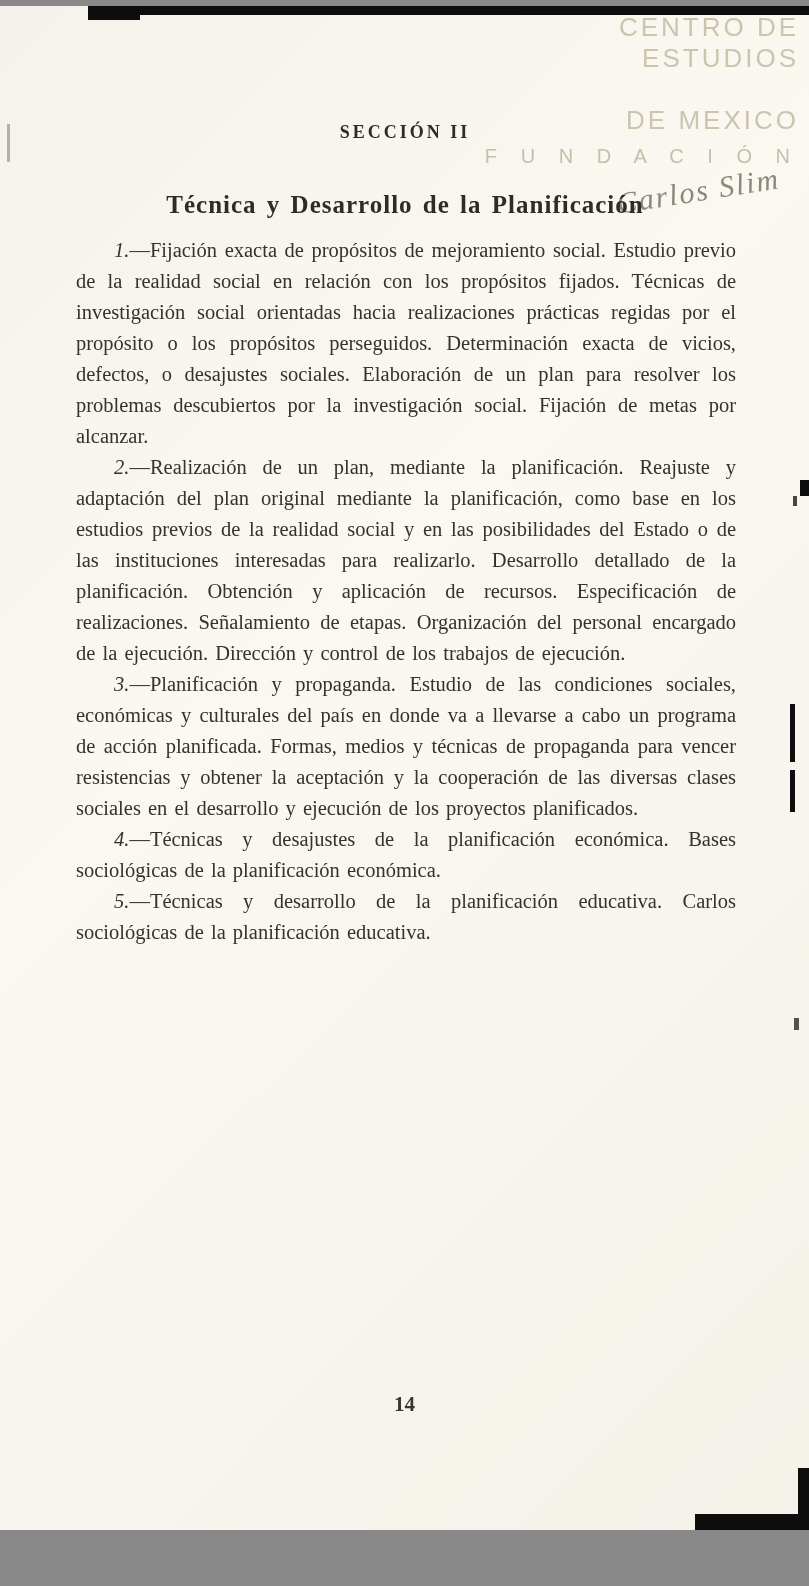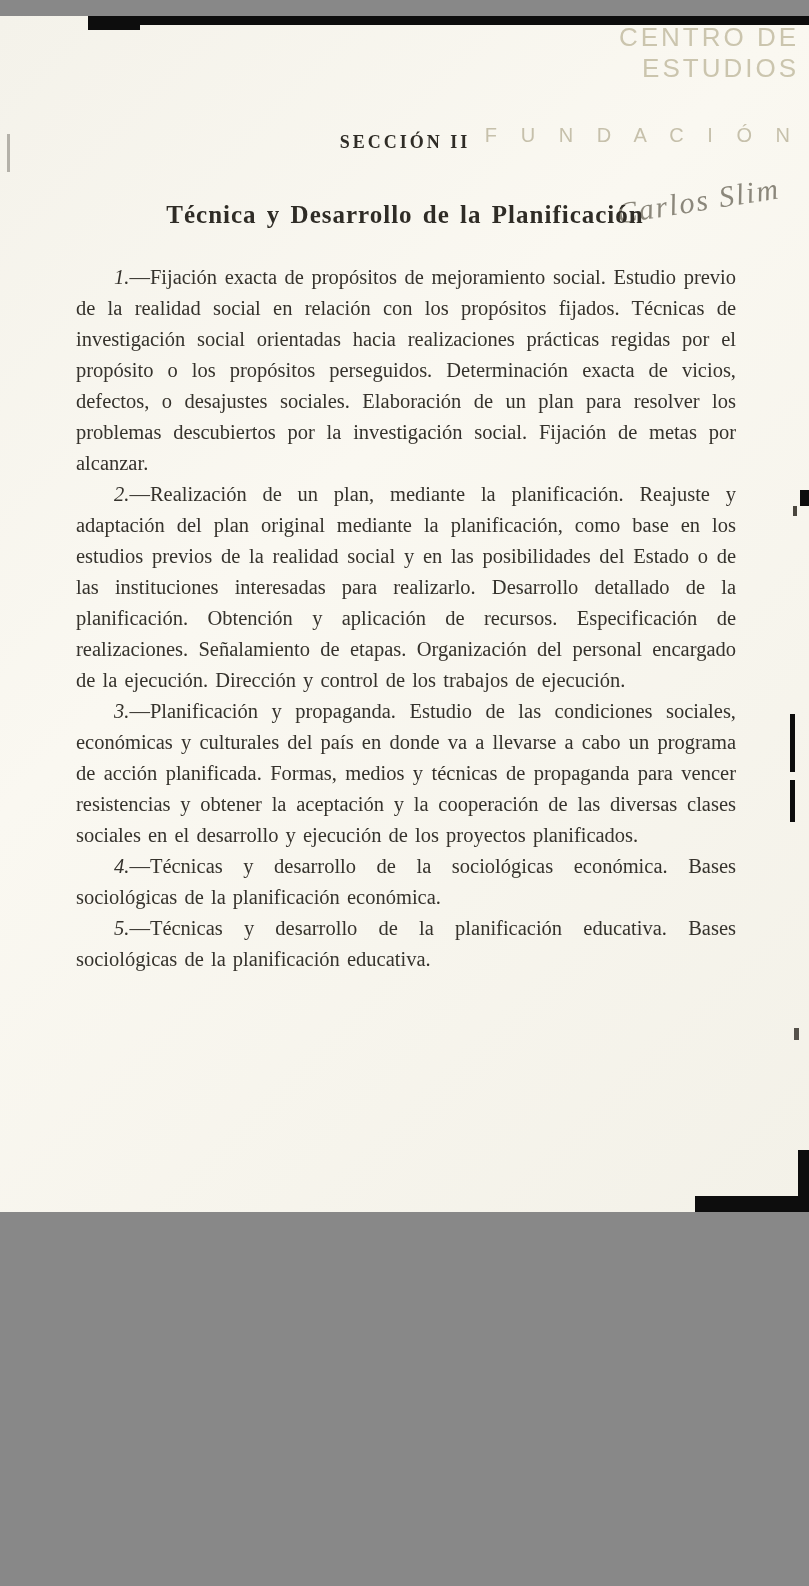--- a/index.html
+++ b/index.html
@@ -1,20 +1,20 @@
 <!DOCTYPE html>
 <html><head>
 <meta charset="utf-8">
 <style>
   html, body { margin: 0; padding: 0; background: #888; }
   .page {
     position: relative;
     width: 809px;
-    height: 1196px;
-    margin: 16px auto;
+    height: 1524px;
+    margin: 6px auto;
     background: linear-gradient(135deg, #f4f2ea 0%, #faf8f1 40%, #f3f1e8 100%);
     overflow: hidden;
     font-family: "Liberation Serif", serif;
     color: #35322c;
   }
 
   
   .artifact { position: absolute; background: #0d0d0d; }
   .top-bar        { top: 0; left: 138px; right: 0; height: 9px; }
   .top-chunk      { top: 0; left: 88px; width: 52px; height: 14px; }
@@ -78,21 +78,21 @@
     width: 660px;
     text-align: center;
     font-size: 25px;
     font-weight: bold;
     letter-spacing: 1px;
     word-spacing: 3px;
     color: #2f2c26;
   }
   .body-text {
     position: absolute;
-    top: 246px;
+    top: 229px;
     left: 76px;
     width: 660px;
     font-size: 20.5px;
     line-height: 31px;
     word-spacing: 2px;
   }
   .para {
     margin: 0;
     text-indent: 38px;
     text-align: justify;
@@ -122,30 +122,31 @@
   <div class="artifact right-bar-a"></div>
   <div class="artifact right-bar-b"></div>
   <div class="artifact right-dot"></div>
   <div class="artifact bottom-bar"></div>
   <div class="artifact bottom-side"></div>
 
   <div class="stamp">
     <span>CENTRO DE</span><br>
     <span>ESTUDIOS</span><br>
     <br>
+    <span>DE MEXICO</span>
     <span class="foundation">F U N D A C I Ó N</span>
   </div>
   <div class="signature">Carlos Slim</div>
 
   <div class="section-heading">SECCIÓN II</div>
   <div class="doc-title">Técnica y Desarrollo de la Planificación</div>
 
   <div class="body-text">
     <p class="para"><span class="pnum">1.</span><span>—Fijación exacta de propósitos de mejoramiento social. Estudio previo de la realidad social en relación con los propósitos fijados. Técnicas de investigación social orientadas hacia realizaciones prácticas regidas por el propósito o los propósitos perseguidos. Determinación exacta de vicios, defectos, o desajustes sociales. Elaboración de un plan para resolver los problemas descubiertos por la investigación social. Fijación de metas por alcanzar.</span></p>
     <p class="para"><span class="pnum">2.</span><span>—Realización de un plan, mediante la planificación. Reajuste y adaptación del plan original mediante la planificación, como base en los estudios previos de la realidad social y en las posibilidades del Estado o de las instituciones interesadas para realizarlo. Desarrollo detallado de la planificación. Obtención y aplicación de recursos. Especificación de realizaciones. Señalamiento de etapas. Organización del personal encargado de la ejecución. Dirección y control de los trabajos de ejecución.</span></p>
     <p class="para"><span class="pnum">3.</span><span>—Planificación y propaganda. Estudio de las condiciones sociales, económicas y culturales del país en donde va a llevarse a cabo un programa de acción planificada. Formas, medios y técnicas de propaganda para vencer resistencias y obtener la aceptación y la cooperación de las diversas clases sociales en el desarrollo y ejecución de los proyectos planificados.</span></p>
-    <p class="para"><span class="pnum">4.</span><span>—Técnicas y desarrollo de la sociológicas económica. Bases sociológicas de la planificación económica.</span></p>
-    <p class="para"><span class="pnum">5.</span><span>—Técnicas y desarrollo de la planificación educativa. Bases sociológicas de la planificación educativa.</span></p>
+    <p class="para"><span class="pnum">4.</span><span>—Técnicas y desajustes de la planificación económica. Bases sociológicas de la planificación económica.</span></p>
+    <p class="para"><span class="pnum">5.</span><span>—Técnicas y desarrollo de la planificación educativa. Carlos sociológicas de la planificación educativa.</span></p>
   </div>
 
   <div class="page-number">14</div>
 
 </div>
 
 </body></html>

